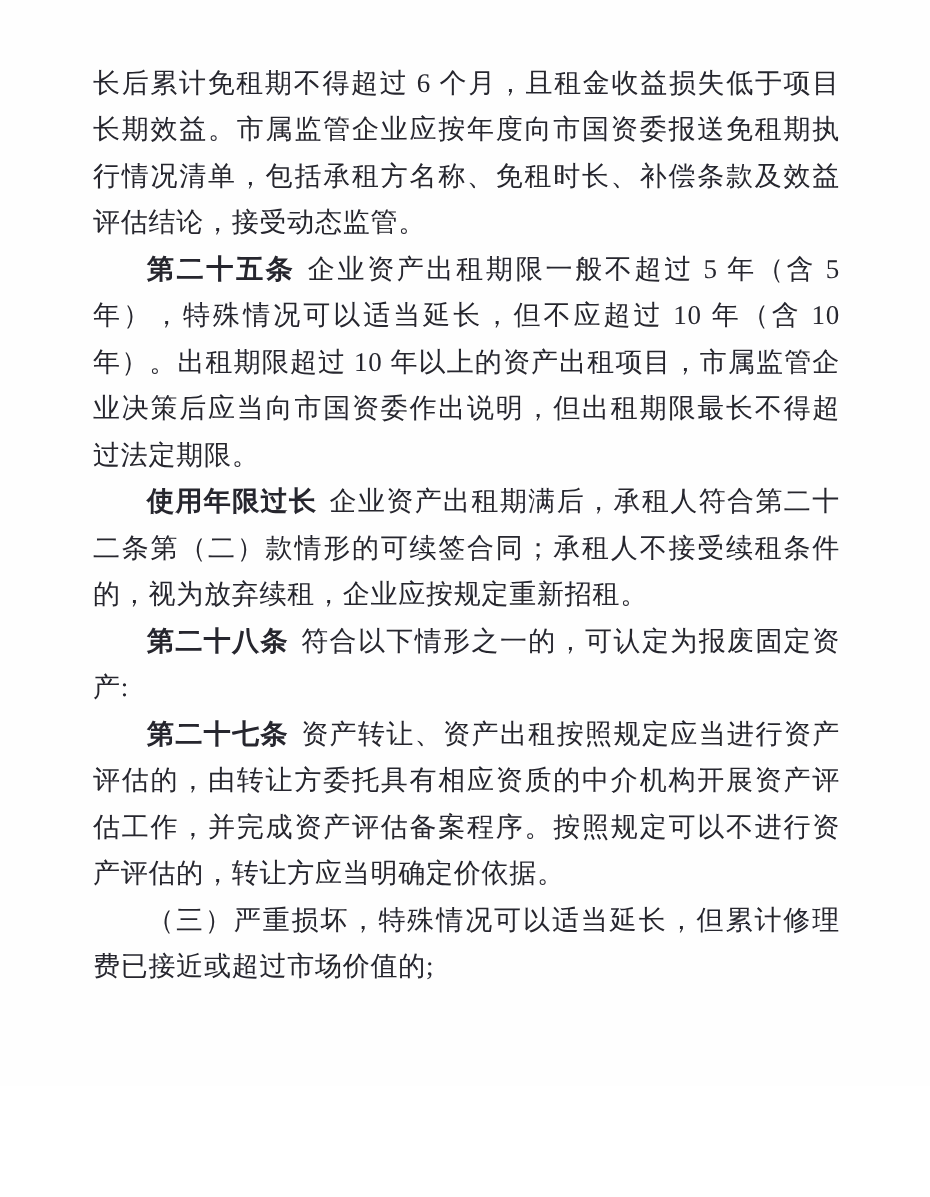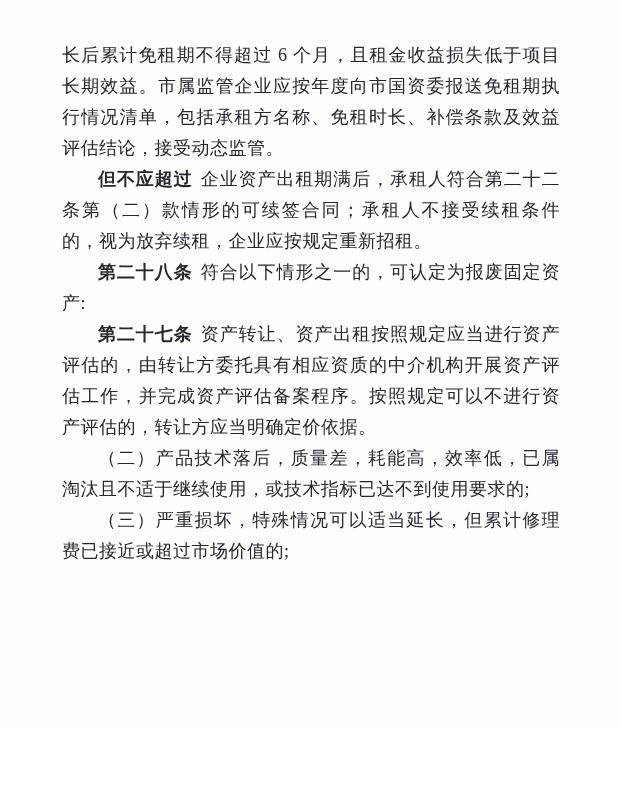--- a/index.html
+++ b/index.html
@@ -48,22 +48,22 @@
     letter-spacing: 2px;
     color: #a21caf;
   }
 </style>
 </head>
 <body>
 
 <div class="page">
   <div class="doc-body" id="doc-body">
       <p class="para"><span>长后累计免租期不得超过 6 个月，且租金收益损失低于项目长期效益。市属监管企业应按年度向市国资委报送免租期执行情况清单，包括承租方名称、免租时长、补偿条款及效益评估结论，接受动态监管。</span></p>
-      <p class="para indent"><b class="article-no">但不应超过</b><span>企业资产出租期满后，承租人符合第二十二条第（二）款情形的可续签合同；承租人不接受续租条件的，视为放弃续租，企业应按规定重新招租。</span></p>
+      <p class="para indent"><b class="article-no">第二十五条</b><span>企业资产出租期限一般不超过 5 年（含 5 年），特殊情况可以适当延长，但不应超过 10 年（含 10 年）。出租期限超过 10 年以上的资产出租项目，市属监管企业决策后应当向市国资委作出说明，但出租期限最长不得超过法定期限。</span></p>
+      <p class="para indent"><b class="article-no">使用年限过长</b><span>企业资产出租期满后，承租人符合第二十二条第（二）款情形的可续签合同；承租人不接受续租条件的，视为放弃续租，企业应按规定重新招租。</span></p>
       <p class="para indent"><b class="article-no">第二十八条</b><span>符合以下情形之一的，可认定为报废固定资产:</span></p>
       <p class="para indent"><b class="article-no">第二十七条</b><span>资产转让、资产出租按照规定应当进行资产评估的，由转让方委托具有相应资质的中介机构开展资产评估工作，并完成资产评估备案程序。按照规定可以不进行资产评估的，转让方应当明确定价依据。</span></p>
-      <p class="para indent"><span>（二）产品技术落后，质量差，耗能高，效率低，已属淘汰且不适于继续使用，或技术指标已达不到使用要求的;</span></p>
       <p class="para indent"><span>（三）严重损坏，特殊情况可以适当延长，但累计修理费已接近或超过市场价值的;</span></p>
     </div>
   <div class="footer">
     <span>— 10 —</span>
   </div>
 </div>
 
 </body></html>

